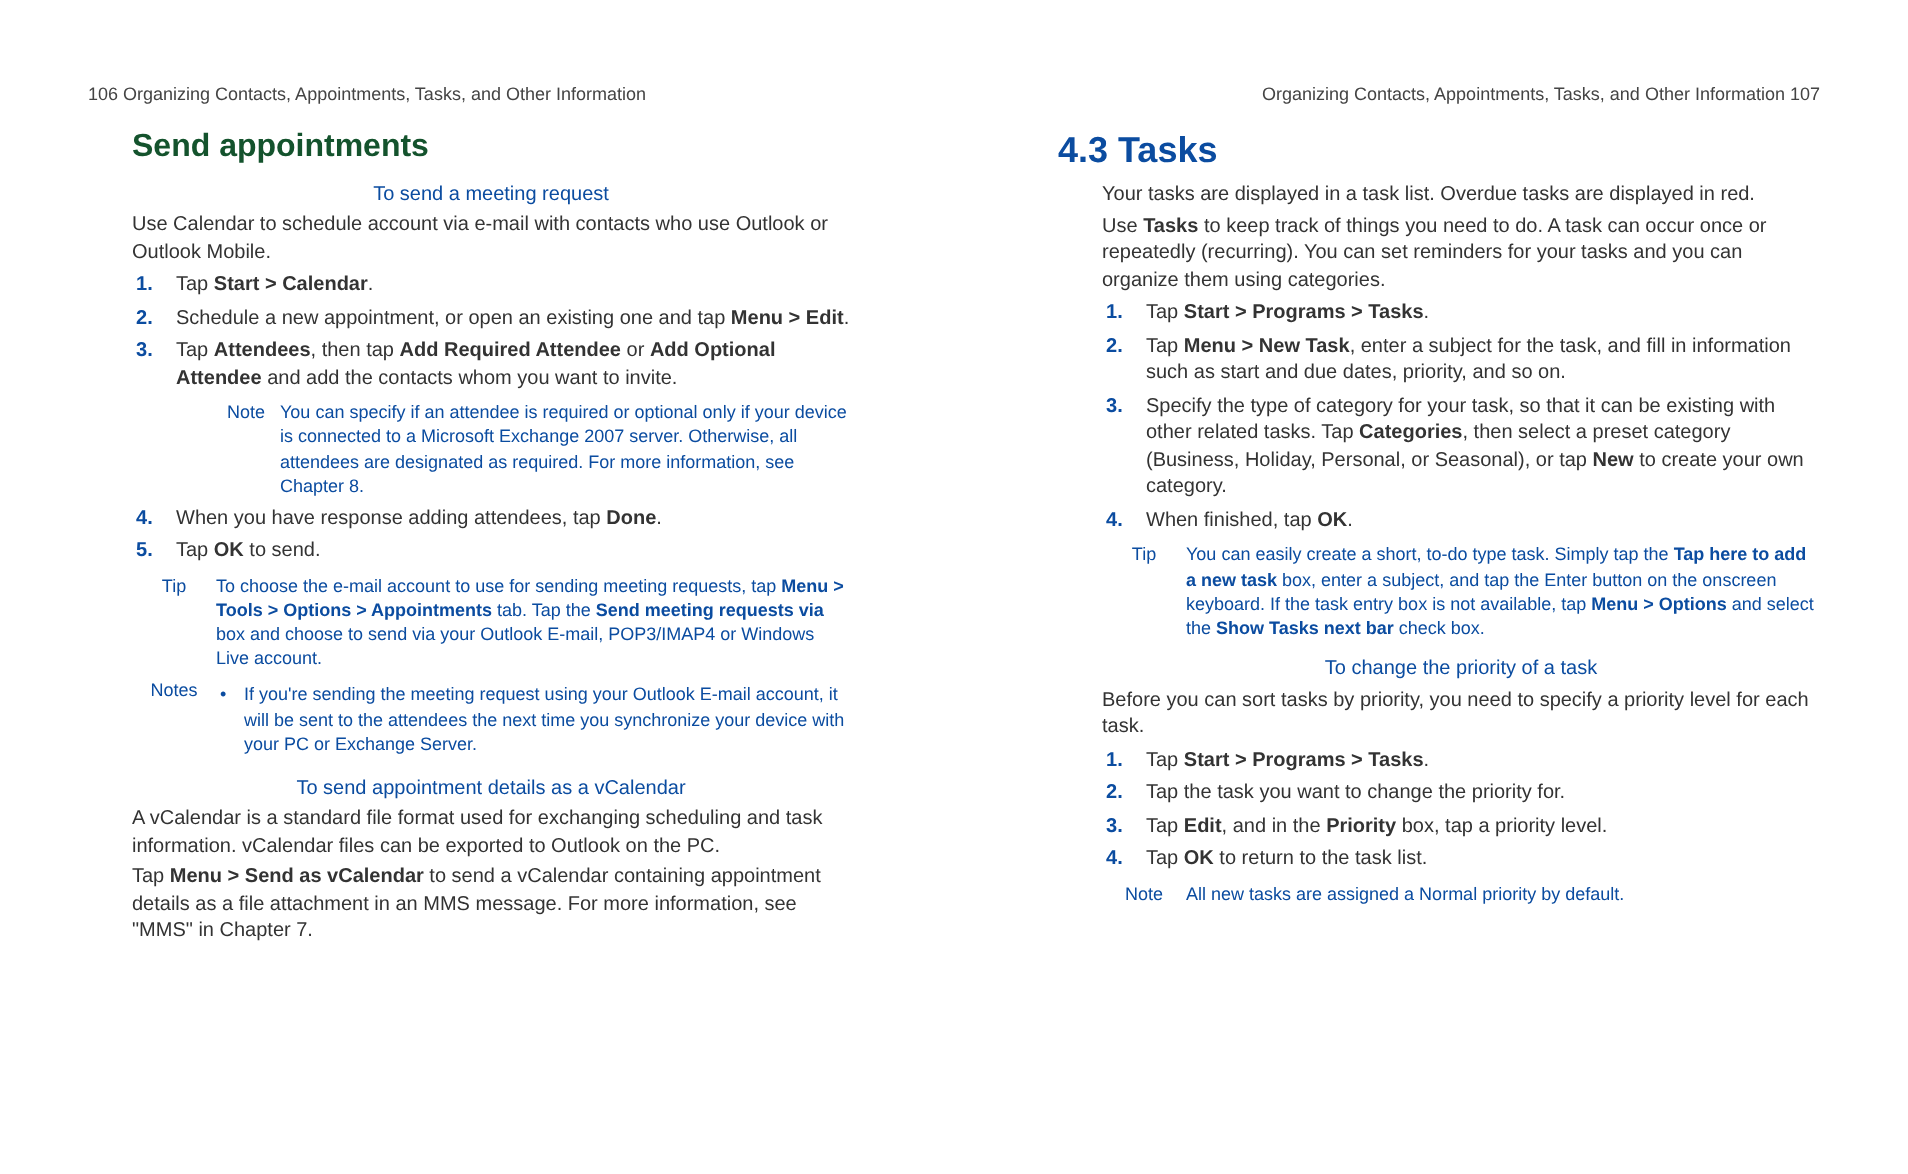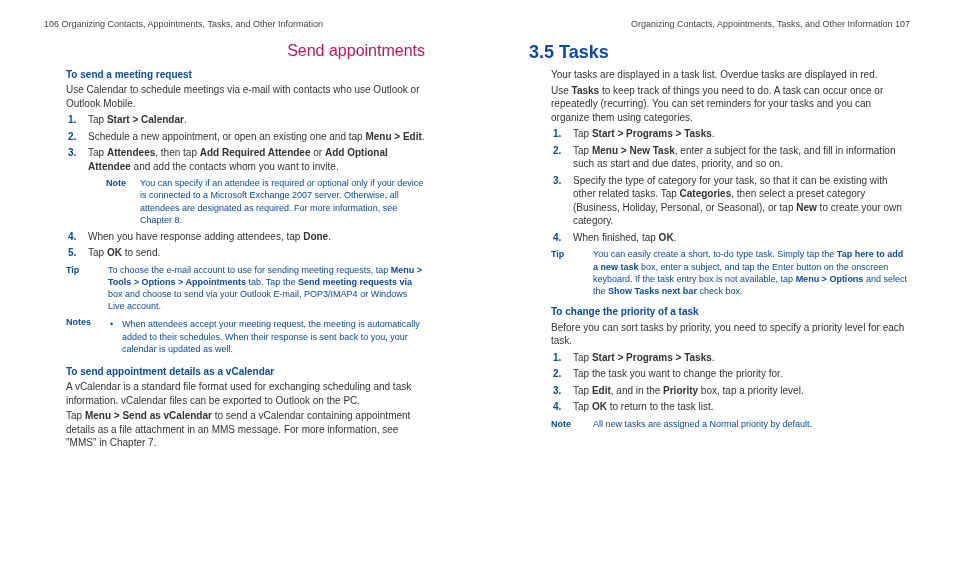--- a/index.html
+++ b/index.html
@@ -10,54 +10,55 @@
     font-family: "Segoe UI", "Myriad Pro", Arial, sans-serif;
     font-size: 10px;
     line-height: 1.35;
     color: #333;
     background: #fff;
   }
   .spread {
     display: flex;
     width: 954px;
     height: 432px;
+    margin-top: 23px;
   }
   .page {
     width: 477px;
     box-sizing: border-box;
     padding: 18px 48px 18px 48px;
   }
   .page.left { padding-left: 44px; padding-right: 52px; }
   .page.right { padding-left: 52px; padding-right: 44px; }
 
   .running-head {
     font-size: 9px;
     color: #444;
     margin-bottom: 10px;
   }
   .page.right .running-head { text-align: right; }
 
   .h1 {
-    color: #be185d;
+    color: #14532d;
     font-size: 16px;
-    font-weight: normal;
+    font-weight: bold;
     margin: 2px 0 2px 0;
-    text-align: right;
   }
   .section-title {
     color: #0b4ca0;
     font-size: 18px;
     font-weight: bold;
     margin: 0 0 4px 0;
   }
   .h2 {
     color: #0b4ca0;
     font-size: 10px;
-    font-weight: bold;
+    font-weight: normal;
     margin: 6px 0 1px 0;
+    text-align: center;
   }
   .body {
     color: #333;
     margin: 2px 0;
   }
   .indent1 { margin-left: 22px; }
 
   ol.numlist {
     margin: 3px 0 3px 22px;
     padding: 0 0 0 18px;
@@ -77,23 +78,24 @@
     color: #0b4ca0;
     font-weight: bold;
   }
 
   .note-block {
     display: flex;
     margin: 4px 0 4px 22px;
   }
   .note-label {
     color: #0b4ca0;
-    font-weight: bold;
+    font-weight: normal;
     font-size: 9px;
     flex: 0 0 42px;
+    text-align: center;
   }
   .note-text {
     color: #0b4ca0;
     font-size: 9px;
     line-height: 1.35;
   }
   .note-text ul {
     margin: 0;
     padding-left: 12px;
     list-style: none;
@@ -122,21 +124,21 @@
 </head>
 <body>
 
 <div class="spread">
 
   <div class="page left">
     <div class="running-head">106  Organizing Contacts, Appointments, Tasks, and Other Information</div>
 
     <div class="h1 indent1">Send appointments</div>
     <div class="h2 indent1">To send a meeting request</div>
-    <div class="body indent1">Use Calendar to schedule meetings via e-mail with contacts who use Outlook or Outlook Mobile.</div>
+    <div class="body indent1">Use Calendar to schedule account via e-mail with contacts who use Outlook or Outlook Mobile.</div>
 
     <ol class="numlist">
       <li>
         <span>Tap </span><b>Start &gt; Calendar</b><span>.</span>
       </li>
       <li>
         <span>Schedule a new appointment, or open an existing one and tap </span><b>Menu &gt; Edit</b><span>.</span>
       </li>
       <li>
         <span>Tap </span><b>Attendees</b><span>, then tap </span><b>Add Required Attendee</b><span> or </span><b>Add Optional Attendee</b><span> and add the contacts whom you want to invite.</span>
@@ -157,36 +159,36 @@
       <div class="note-label">Tip</div>
       <div class="note-text">
         <span>To choose the e-mail account to use for sending meeting requests, tap </span><b>Menu &gt; Tools &gt; Options &gt; Appointments</b><span> tab. Tap the </span><b>Send meeting requests via</b><span> box and choose to send via your Outlook E-mail, POP3/IMAP4 or Windows Live account.</span>
       </div>
     </div>
 
     <div class="note-block">
       <div class="note-label">Notes</div>
       <div class="note-text">
         <ul>
-          <li>When attendees accept your meeting request, the meeting is automatically added to their schedules. When their response is sent back to you, your calendar is updated as well.</li>
+          <li>If you're sending the meeting request using your Outlook E-mail account, it will be sent to the attendees the next time you synchronize your device with your PC or Exchange Server.</li>
         </ul>
       </div>
     </div>
 
     <div class="h2 indent1 pad-top">To send appointment details as a vCalendar</div>
     <div class="body indent1">A vCalendar is a standard file format used for exchanging scheduling and task information. vCalendar files can be exported to Outlook on the PC.</div>
     <div class="body indent1">
       <span>Tap </span><b>Menu &gt; Send as vCalendar</b><span> to send a vCalendar containing appointment details as a file attachment in an MMS message. For more information, see "MMS" in Chapter 7.</span>
     </div>
   </div>
 
   <div class="page right">
     <div class="running-head">Organizing Contacts, Appointments, Tasks, and Other Information  107</div>
 
-    <div class="section-title">3.5  Tasks</div>
+    <div class="section-title">4.3  Tasks</div>
 
     <div class="body indent1">Your tasks are displayed in a task list. Overdue tasks are displayed in red.</div>
     <div class="body indent1">
       <span>Use </span><b>Tasks</b><span> to keep track of things you need to do. A task can occur once or repeatedly (recurring). You can set reminders for your tasks and you can organize them using categories.</span>
     </div>
 
     <ol class="numlist">
       <li>
         <span>Tap </span><b>Start &gt; Programs &gt; Tasks</b><span>.</span>
       </li>

